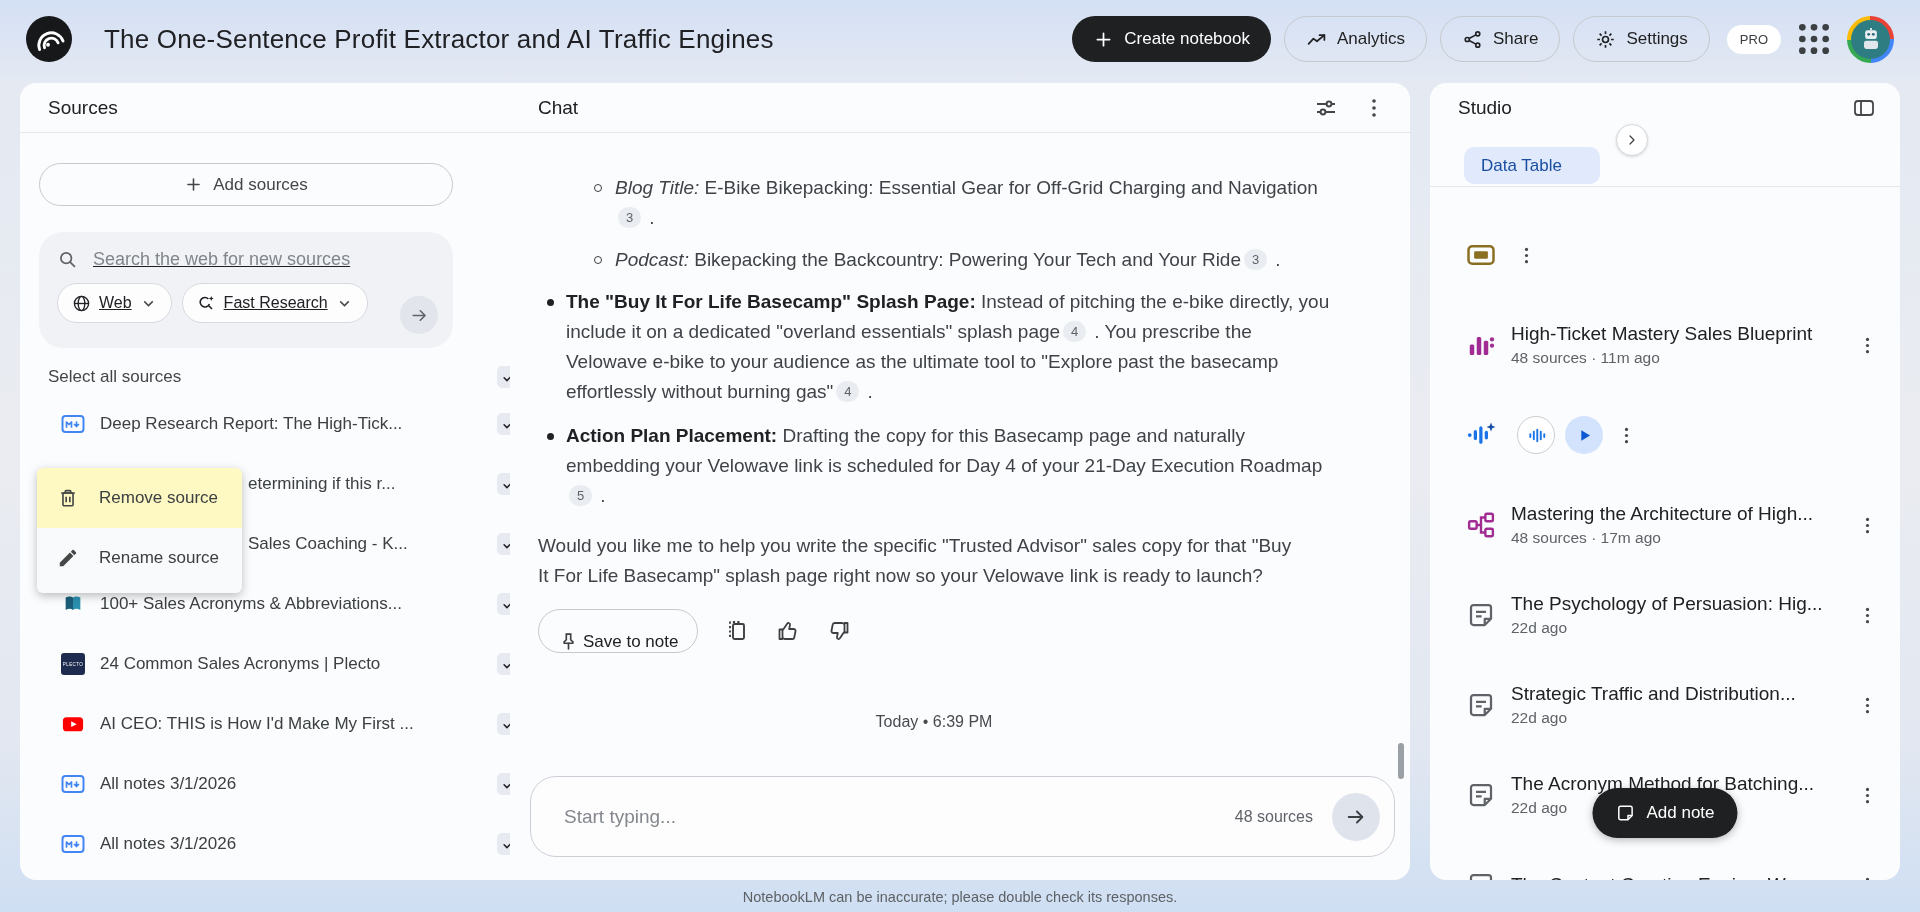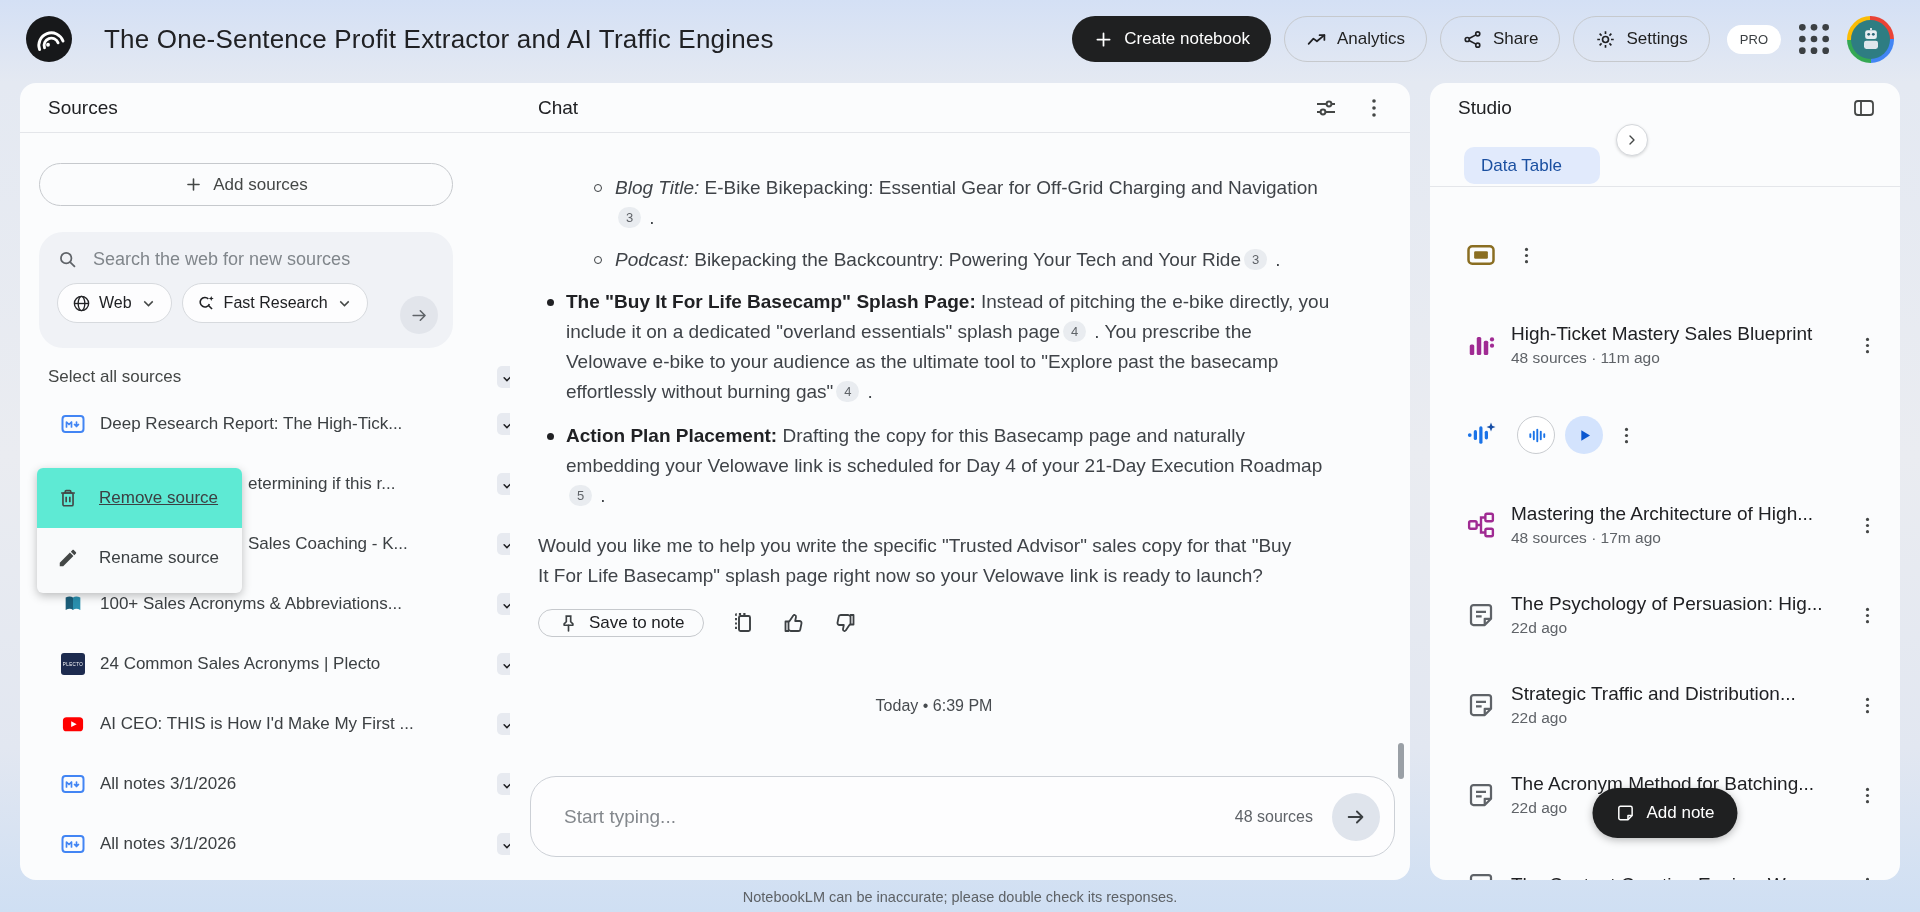--- a/index.html
+++ b/index.html
@@ -31,21 +31,21 @@
   .panel-chat    { left:510px; width:900px; }
   .panel-studio  { left:1430px; width:470px; }
   .panel-head { height:50px; display:flex; align-items:center; padding:0 24px 0 28px; font-size:19px; color:#202124; }
   .panel-head.bordered { border-bottom:1px solid #e4e6ea; }
   .head-actions { margin-left:auto; display:flex; align-items:center; gap:24px; }
   .head-icon { width:24px; height:24px; cursor:pointer; }
 
   
   .add-sources-btn { margin:30px 17px 0 19px; height:43px; border-radius:22px; border:1px solid #c6c9cd; background:transparent; display:flex; align-items:center; justify-content:center; gap:10px; font-size:17px; color:#444746; cursor:pointer; font-family:inherit; width:414px; }
   .add-sources-btn .bicon { width:19px; height:19px; }
-  .search-box { margin:26px 17px 0 19px; width:414px; height:116px; background:#f0f2f6; border-radius:24px; position:relative; padding:17px 18px; }
+  .search-box { margin:26px 17px 0 19px; width:414px; height:116px; background:#f0f2f6; border-radius:24px; position:relative; padding:17px 18px;text-decoration:underline; }
   .search-row { display:flex; align-items:center; gap:15px; }
   .search-row .bicon { width:21px; height:21px; }
   .search-placeholder { font-size:18px; color:#80868b; }
   .chips-row { display:flex; gap:10px; margin-top:13px; }
   .filter-chip { height:40px; border-radius:20px; border:1px solid #d7dade; background:#fdfdfe; display:inline-flex; align-items:center; gap:8px; padding:0 14px; font-size:16px; color:#202124; cursor:pointer; font-family:inherit; }
   .filter-chip .bicon { width:19px; height:19px; }
   .filter-chip .chev { width:17px; height:17px; }
   .search-send { position:absolute; right:15px; bottom:14px; width:38px; height:38px; border-radius:50%; background:#e2e5eb; border:none; display:flex; align-items:center; justify-content:center; cursor:pointer; }
   .search-send svg { width:19px; height:19px; }
   .select-all-row { display:flex; align-items:center; margin:18px 45px 0 28px; }
@@ -57,37 +57,37 @@
   .source-icon { width:26px; height:24px; margin-right:14px; flex:0 0 auto; display:flex; align-items:center; justify-content:center; }
   .source-icon svg { width:24px; height:22px; }
   .plecto-badge { width:24px; height:22px; background:#1d2b4f; border-radius:3px; color:#fff; font-size:4.5px; display:flex; align-items:center; justify-content:center; letter-spacing:.4px; }
   .source-label { flex:1; font-size:17px; color:#3c4043; white-space:nowrap; overflow:hidden; }
   .source-row.covered .source-label { margin-left:188px; }
   .src-scrollbar { position:absolute; right:5px; top:192px; width:5px; height:82px; border-radius:3px; background:#ccd2da; }
 
   
   .context-menu { position:absolute; left:17px; top:385px; width:205px; background:#f9fafb; border-radius:6px; box-shadow:0 3px 10px rgba(0,0,0,.25); z-index:10; padding-bottom:5px; overflow:hidden; }
   .menu-item { height:60px; display:flex; align-items:center; gap:20px; padding:0 20px; font-size:17px; color:#3c4043; cursor:pointer; }
-  .menu-item.highlight { background:#5eead4;text-decoration:underline; }
+  .menu-item.highlight { background:#fef9c3; }
   .menu-item .bicon { width:22px; height:22px; }
 
   
   .chat-scroll { padding:40px 80px 0 28px; }
   ul.msg { list-style:none; }
   .msg li { position:relative; padding-left:28px; font-size:19px; line-height:30px; color:#3f4348; }
   .msg li.l1 { margin-bottom:14px; }
   .msg li.l1::before { content:""; position:absolute; left:9px; top:12px; width:7px; height:7px; border-radius:50%; background:#202124; }
   .msg li.l2 { margin-left:49px; margin-bottom:12px; }
   .msg li.l2::before { content:""; position:absolute; left:7px; top:11px; width:6px; height:6px; border-radius:50%; border:1.7px solid #3c4043; }
   .seg-bold { font-weight:700; color:#202124; }
   .seg-italic { font-style:italic; }
   .chip-cite { display:inline-block; min-width:23px; height:21px; line-height:21px; text-align:center; background:#e9ecf0; border-radius:11px; font-size:13px; color:#5f6368; margin:0 3px; padding:0 5px; vertical-align:2px; cursor:pointer; }
   .closing { margin-top:20px; font-size:19px; line-height:30px; color:#3f4348; padding-right:30px; }
   .actions-row { display:flex; align-items:center; gap:27px; margin-top:18px; }
-  .save-note-btn { height:28px; border-radius:22px; border:1px solid #c6c9cd; background:transparent; display:inline-flex; align-items:center; gap:10px; padding:0 19px; font-size:17px; color:#202124; cursor:pointer; font-family:inherit; }
+  .save-note-btn { height:44px; border-radius:22px; border:1px solid #c6c9cd; background:transparent; display:inline-flex; align-items:flex-end; gap:4px; padding:0 19px; font-size:17px; color:#202124; cursor:pointer; font-family:inherit; }
   .save-note-btn .bicon { width:21px; height:21px; }
   .chat-act { width:24px; height:24px; cursor:pointer; }
   .chat-act.flip { transform:scale(-1,-1); }
   .timestamp { text-align:center; margin-top:60px; font-size:16px; color:#474b4f; }
   .chat-input { position:absolute; left:20px; right:15px; bottom:23px; height:81px; border:1px solid #ccd0d6; border-radius:26px; background:#fdfdfe; display:flex; align-items:center; padding:0 14px 0 33px;justify-content:space-between; }
   .chat-input input { flex:1; border:none; outline:none; background:transparent; font-size:19px; color:#202124; font-family:inherit; }
   .chat-input input::placeholder { color:#84888d; opacity:1; }
   .input-right { display:flex; align-items:center; gap:19px; }
   .count { font-size:16px; color:#5f6368; white-space:nowrap; }
   .send-btn { width:48px; height:48px; border-radius:50%; background:#dfe4ec; border:none; display:flex; align-items:center; justify-content:center; cursor:pointer; }

